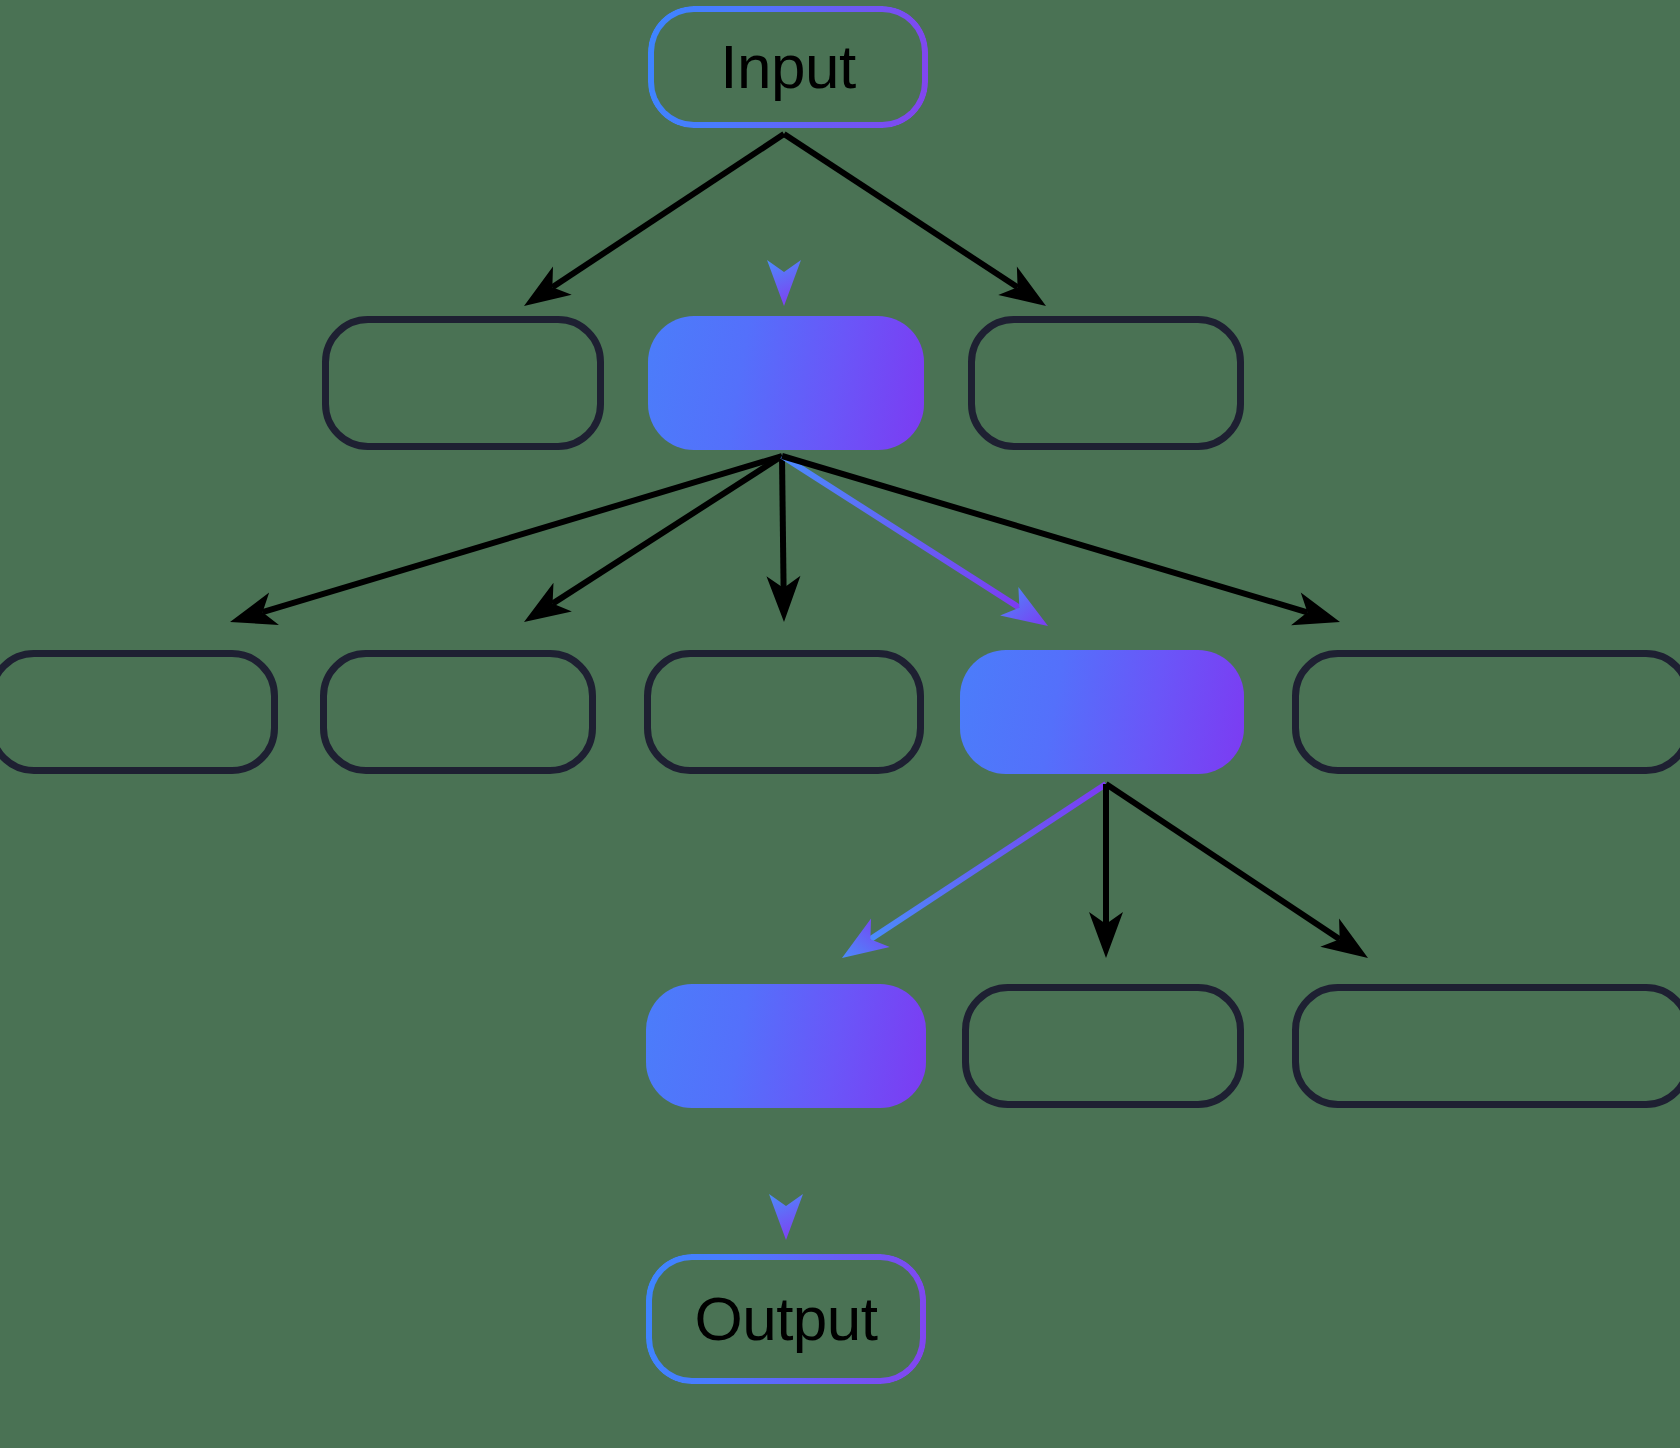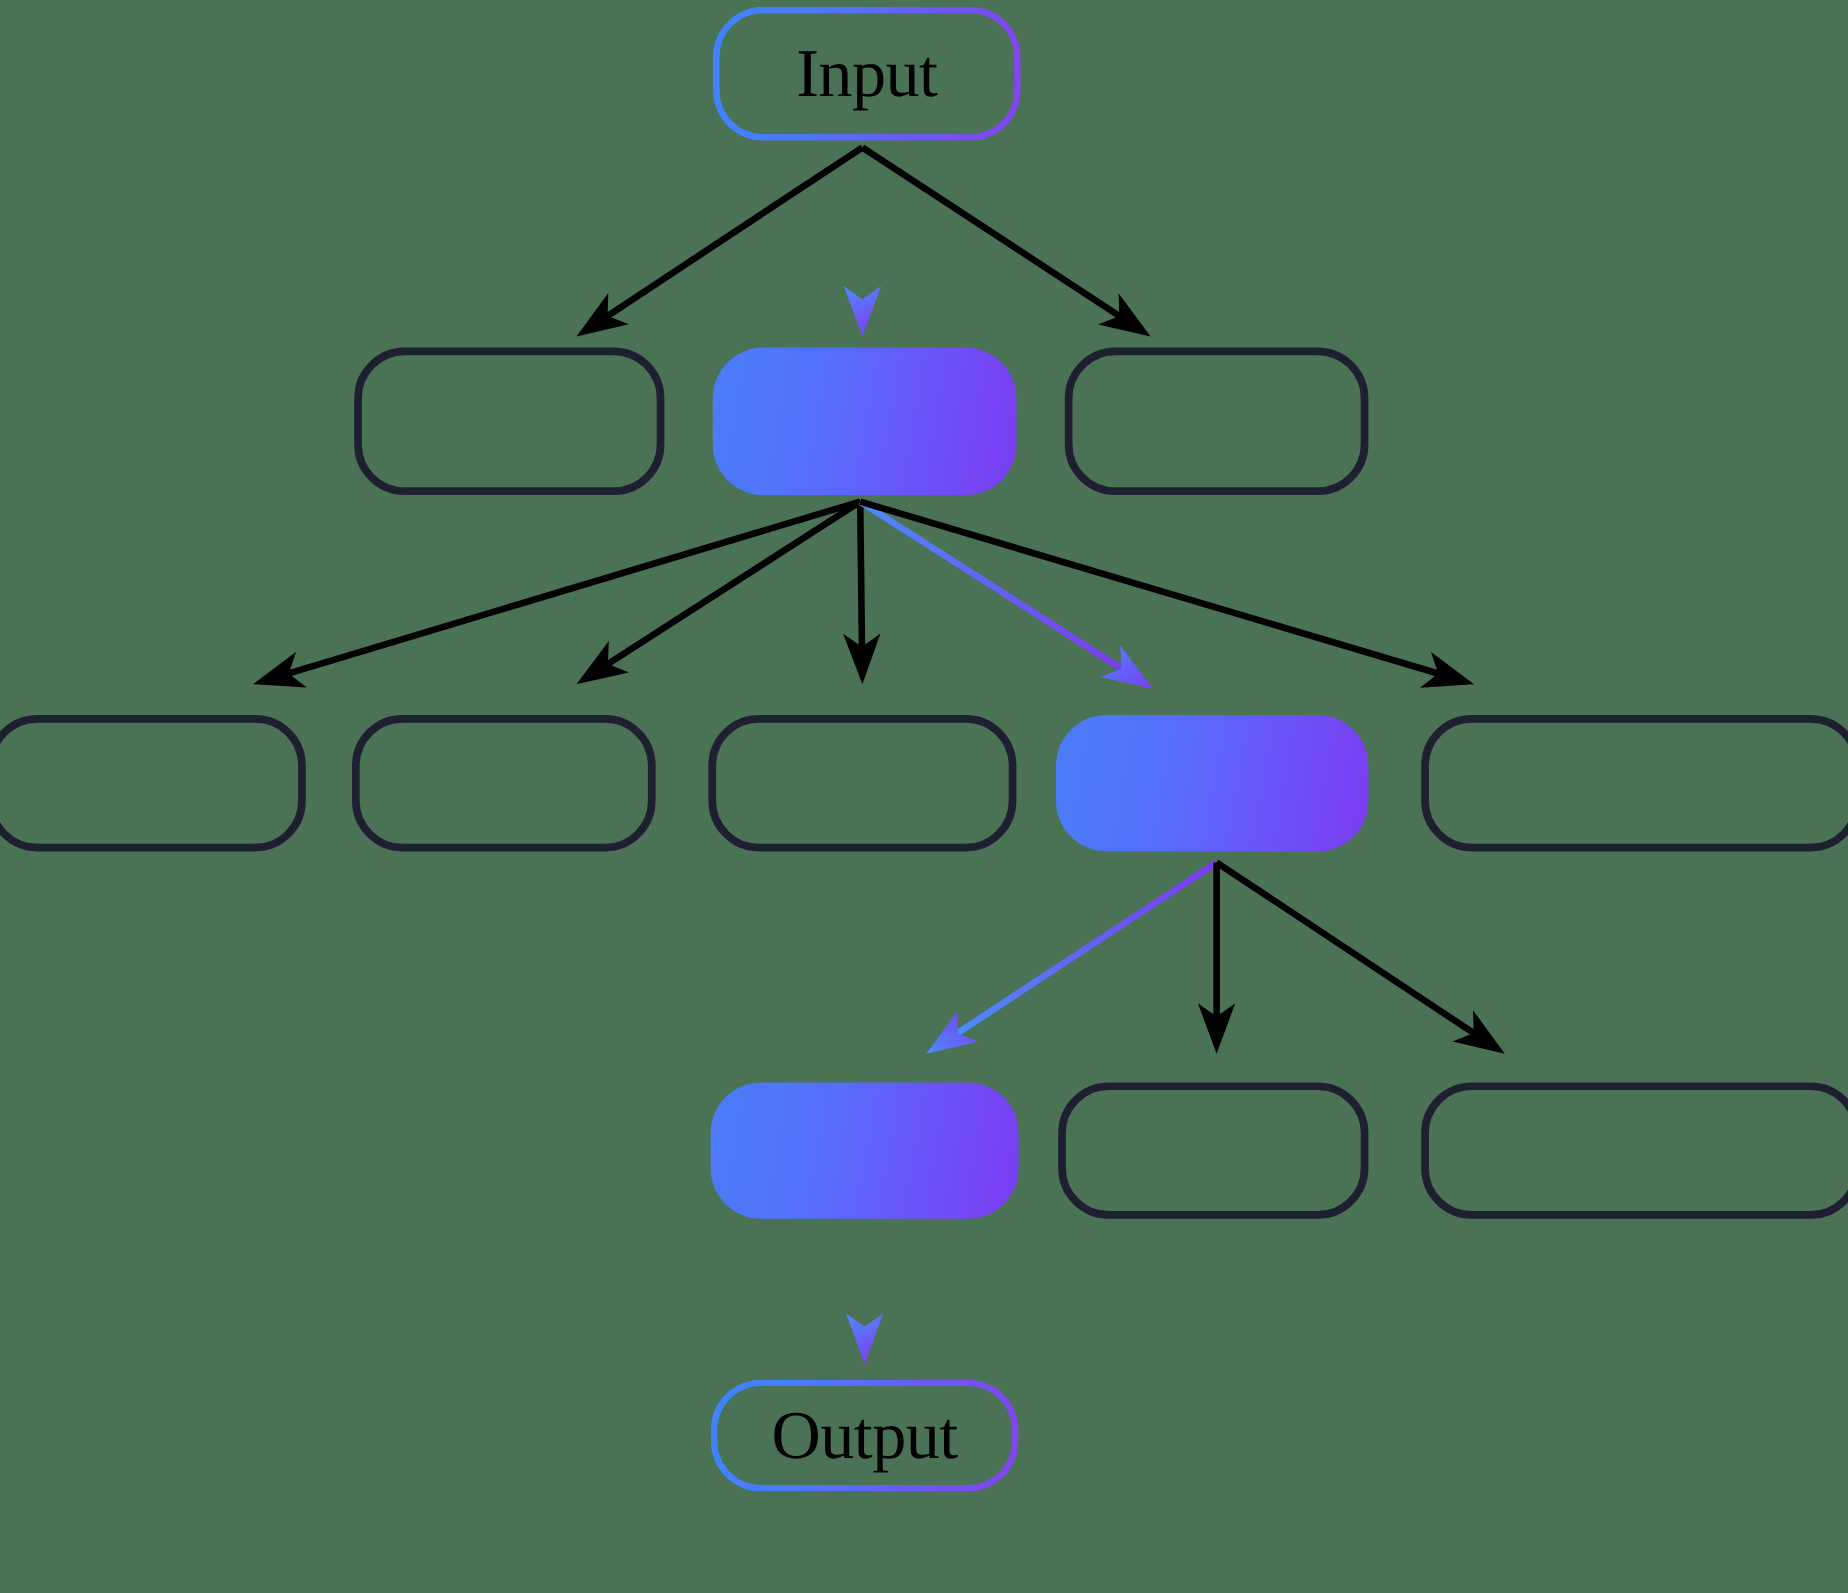--- a/index.html
+++ b/index.html
@@ -65,21 +65,21 @@
     padding: 6px;
     background: linear-gradient(100deg, #3d85ff 0%, #4a7bff 30%, #6a5cf5 65%, #8344ef 100%);
     -webkit-mask: linear-gradient(#000 0 0) content-box, linear-gradient(#000 0 0);
     -webkit-mask-composite: xor;
     mask: linear-gradient(#000 0 0) content-box, linear-gradient(#000 0 0);
     mask-composite: exclude;
   }
   .node-label {
     position: relative;
     z-index: 2;
-    font-family: Liberation Serif, serif;
+    font-family: Liberation Sans, sans-serif;
     font-size: 62px;
     font-weight: 400;
     color: #000000;
     letter-spacing: -0.5px;
     line-height: 1;
     white-space: nowrap;
   }
 </style>
 </head>
 <body style="background: rgb(74, 114, 84);">
@@ -162,19 +162,19 @@
       <div class="node selected" style="left: 648px; top: 316px; width: 276px; height: 134px;"></div>
       <div class="node plain" style="left: 968px; top: 316px; width: 276px; height: 134px;"></div>
       <div class="node plain" style="left: -12px; top: 650px; width: 290px; height: 124px;"></div>
       <div class="node plain" style="left: 320px; top: 650px; width: 276px; height: 124px;"></div>
       <div class="node plain" style="left: 644px; top: 650px; width: 280px; height: 124px;"></div>
       <div class="node selected" style="left: 960px; top: 650px; width: 284px; height: 124px;"></div>
       <div class="node plain" style="left: 1292px; top: 650px; width: 400px; height: 124px;"></div>
       <div class="node selected" style="left: 646px; top: 984px; width: 280px; height: 124px;"></div>
       <div class="node plain" style="left: 962px; top: 984px; width: 282px; height: 124px;"></div>
       <div class="node plain" style="left: 1292px; top: 984px; width: 400px; height: 124px;"></div>
-      <div class="node terminal" style="left: 646px; top: 1254px; width: 280px; height: 102px;">
+      <div class="node terminal" style="left: 646px; top: 1254px; width: 280px; height: 130px;">
         <span class="terminal-ring"></span>
         <span class="node-label">Output</span>
       </div>
     </div>
 
 </div>
 
 </body></html>

